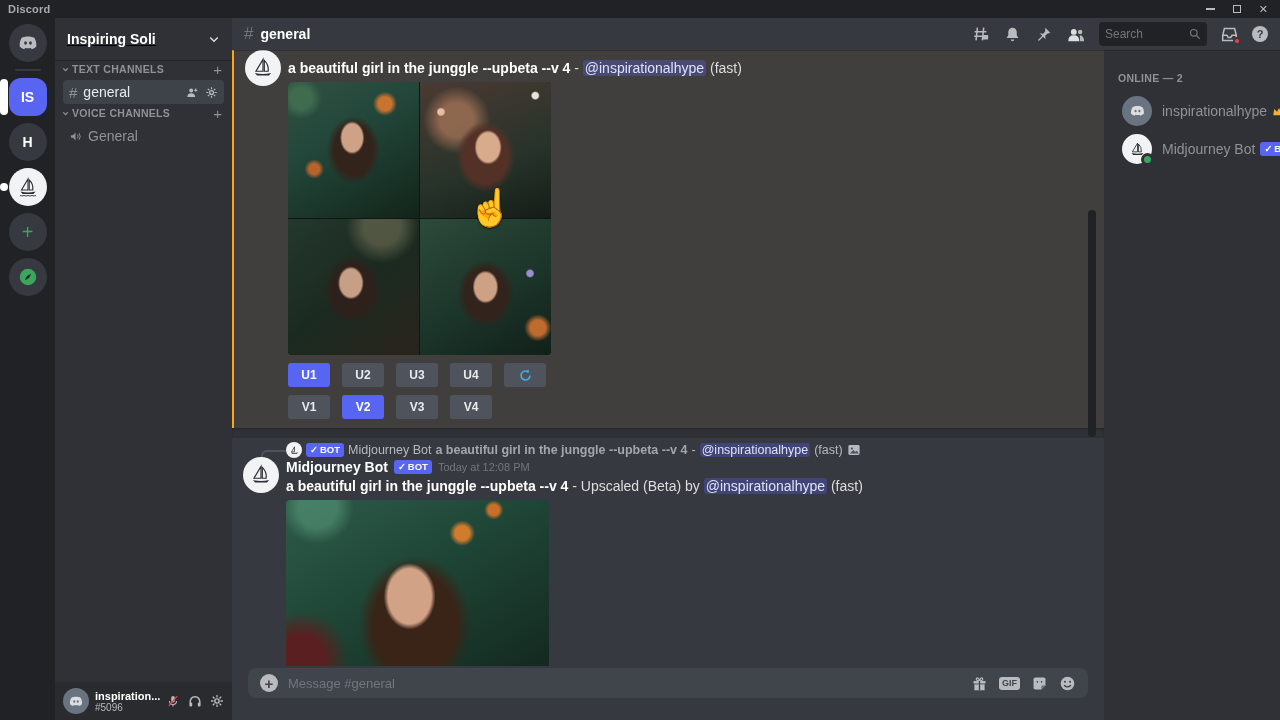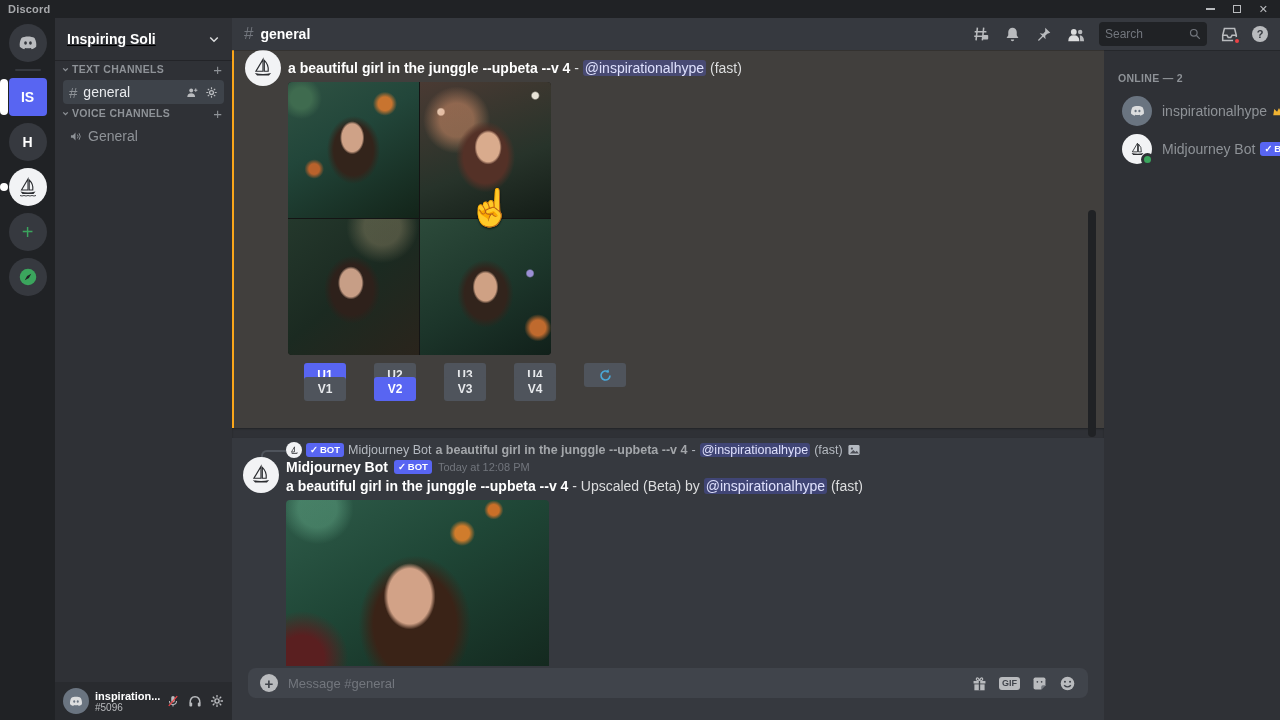--- a/index.html
+++ b/index.html
@@ -11,21 +11,21 @@
   .titlebar { left:0; top:0; width:1280px; height:18px; background:#202225; display:flex; align-items:center; justify-content:space-between; padding:0 8px; z-index:50; }
   .titlebar .appname { color:#a7a9ac; font-size:11px; font-weight:bold; letter-spacing:.2px; }
   .win-controls { display:flex; align-items:center; gap:18px; padding-right:4px; }
   .win-controls .ctl { color:#b9bbbe; font-size:11px; line-height:1; cursor:pointer; }
   .ctl-min { width:9px; height:1.5px; background:#b9bbbe; }
   .ctl-max { width:8px; height:8px; border:1.5px solid #b9bbbe; }
 
   
   .rail { left:0; top:18px; width:55px; height:702px; background:#202225; display:flex; flex-direction:column; align-items:center; padding-top:6px; gap:7px; }
   .rail-item { width:38px; height:38px; border-radius:50%; background:#36393f; display:flex; align-items:center; justify-content:center; cursor:pointer; position:relative; flex:0 0 auto; }
-  .rail-item.active { border-radius:4px; background:#5865f2;justify-content:center; }
+  .rail-item.active { border-radius:12px; background:#5865f2;justify-content:center; }
   .rail-item.white { background:#f2f3f5; }
   .rail-initials { color:#fff; font-size:14px; font-weight:bold; }
   .rail-sep { width:26px; height:2px; background:#36393f; border-radius:1px; flex:0 0 auto; }
   .pill { position:absolute; left:-9px; top:50%; transform:translateY(-50%); width:8px; height:36px; background:#fff; border-radius:4px; }
   .pill.small { height:8px; }
   .green-glyph { color:#3ba55d; font-size:20px; font-weight:400; line-height:1; }
 
   
   .channels { left:55px; top:18px; width:177px; height:702px; background:#2f3136; }
   .server-header { height:42px; display:flex; align-items:center; justify-content:space-between; padding:0 12px; box-shadow:0 1px 0 rgba(0,0,0,.25); cursor:pointer;text-decoration:underline; }
@@ -97,21 +97,21 @@
   .c4 { background:
     radial-gradient(ellipse 18px 23px at 50% 50%, #cfa184 0 60%, rgba(0,0,0,0) 72%),
     radial-gradient(ellipse 38px 46px at 50% 55%, #32241c 0 55%, rgba(0,0,0,0) 74%),
     radial-gradient(circle 17px at 90% 80%, #bf6a2e 0 45%, rgba(0,0,0,0) 80%),
     radial-gradient(circle 5px at 84% 40%, #9b8fd4 0 60%, rgba(0,0,0,0) 90%),
     linear-gradient(150deg, #2c4a3a 0%, #1c352a 55%, #11201a 100%); }
   .cursor-hand { position:absolute; left:180px; top:105px; color:#fff; font-size:36px; text-shadow:0 1px 2px rgba(0,0,0,.7); pointer-events:none; }
 
   
   .btn-row { position:absolute; left:54px; display:flex; gap:12px; }
-  .mj-btn { width:42px; height:24px; border:none; border-radius:3px; background:#4f545c; color:#e8eaed; font-size:12px; font-weight:bold; cursor:pointer; font-family:"Liberation Sans",sans-serif; display:flex; align-items:center; justify-content:center;margin-left:16px; }
+  .mj-btn { width:42px; height:24px; border:none; border-radius:3px; background:#4f545c; color:#e8eaed; font-size:12px; font-weight:bold; cursor:pointer; font-family:"Liberation Sans",sans-serif; display:flex; align-items:center; justify-content:center; }
   .mj-btn.primary { background:#5865f2; color:#fff; }
 
   
   .reply-spine { position:absolute; left:29px; top:12px; width:25px; height:9px; border-left:2px solid #4f545c; border-top:2px solid #4f545c; border-top-left-radius:6px; }
   .reply-row { position:absolute; left:54px; top:4px; display:flex; align-items:center; gap:4px; font-size:12.5px; color:#b5bac1; white-space:nowrap; cursor:pointer; }
   .reply-avatar { width:16px; height:16px; border-radius:50%; background:#f2f3f5; display:flex; align-items:center; justify-content:center; flex:0 0 auto; }
   .reply-text { color:#a3a6aa; font-weight:bold; }
   .reply-row .mention { font-size:12.5px; }
   .bot-badge { background:#5865f2; color:#fff; font-size:9.5px; font-weight:bold; border-radius:3px; padding:1px 4px; display:inline-flex; align-items:center; gap:2px; line-height:1.2; }
   .author-line { position:absolute; left:54px; top:21px; display:flex; align-items:center; gap:6px; }
@@ -359,21 +359,21 @@
       <button class="mj-btn">U2</button>
       <button class="mj-btn">U3</button>
       <button class="mj-btn">U4</button>
       <button class="mj-btn">
         <svg width="15" height="15" viewBox="0 0 20 20">
           <path d="M16 10 a6 6 0 1 1-2-4.5" fill="none" stroke="#4aa8d8" stroke-width="2.2"></path>
           <path d="M14 1.5 L14.5 6 L10 5.5 Z" fill="#4aa8d8"></path>
         </svg>
       </button>
     </div>
-    <div class="btn-row" style="top:327px;">
+    <div class="btn-row" style="top:345px;">
       <button class="mj-btn">V1</button>
       <button class="mj-btn primary">V2</button>
       <button class="mj-btn">V3</button>
       <button class="mj-btn">V4</button>
     </div>
   </div>
 
   <div class="divider-band"></div>
 
   <div class="msg2">

